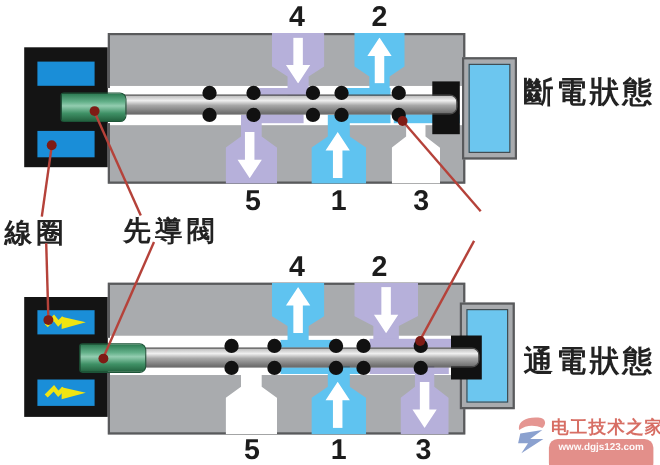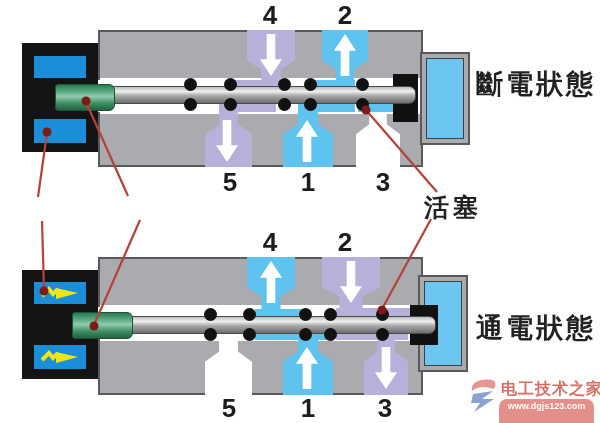--- a/index.html
+++ b/index.html
@@ -87,21 +87,22 @@
 
     <div class="abs port-num" style="left:256px;top:1px;">4</div>
     <div class="abs port-num" style="left:331px;top:1px;">2</div>
     <div class="abs port-num" style="left:216px;top:168px;">5</div>
     <div class="abs port-num" style="left:294px;top:168px;">1</div>
     <div class="abs port-num" style="left:369px;top:168px;">3</div>
 
     <div class="abs state-label" style="left:476px;top:66px;">斷電狀態</div>
   </div>
 
-  <div class="abs part-label" style="left:424px;top:191px;">活塞</div>
+  <div class="abs part-label" style="left:4px;top:195px;">線圈</div>
+  <div class="abs part-label" style="left:112px;top:193px;">先導閥</div>
 
   <div>
 
     <div class="abs blk" style="left:22px;top:270px;width:76px;height:109px;"></div>
     <div class="abs coil" style="left:34px;top:282px;width:52px;height:22px;">
       <svg width="52" height="22" viewBox="0 0 52 22">
         <path d="M8 14 L15 7 L19 12 L24 7" fill="none" stroke="#f0e412" stroke-width="4"></path>
         <polygon points="22,6 44,11 22,17" fill="#f0e412"></polygon>
       </svg>
     </div>

